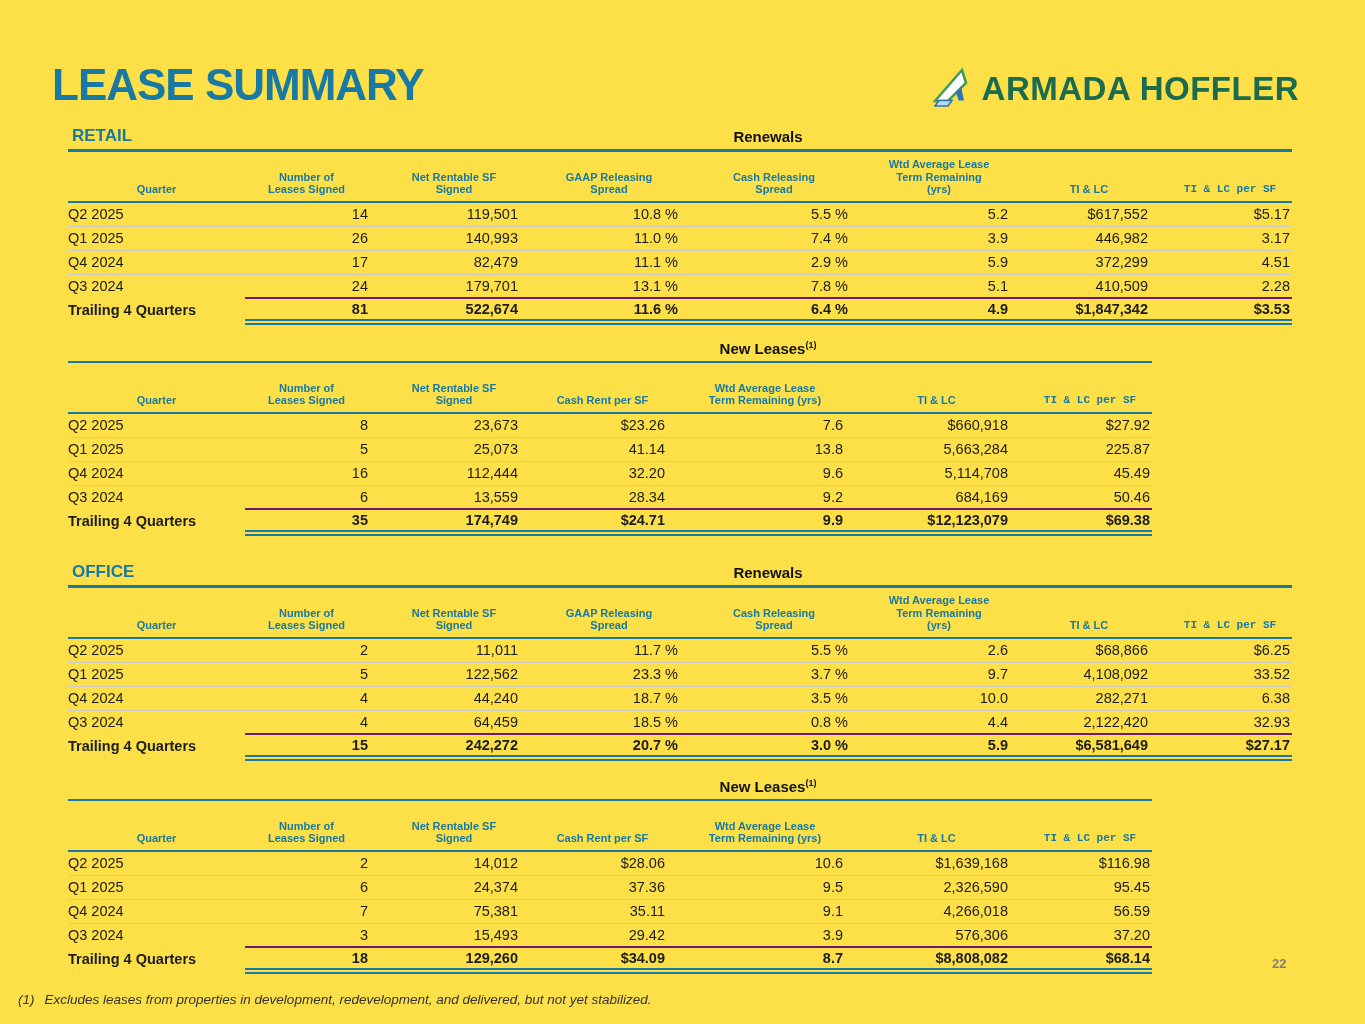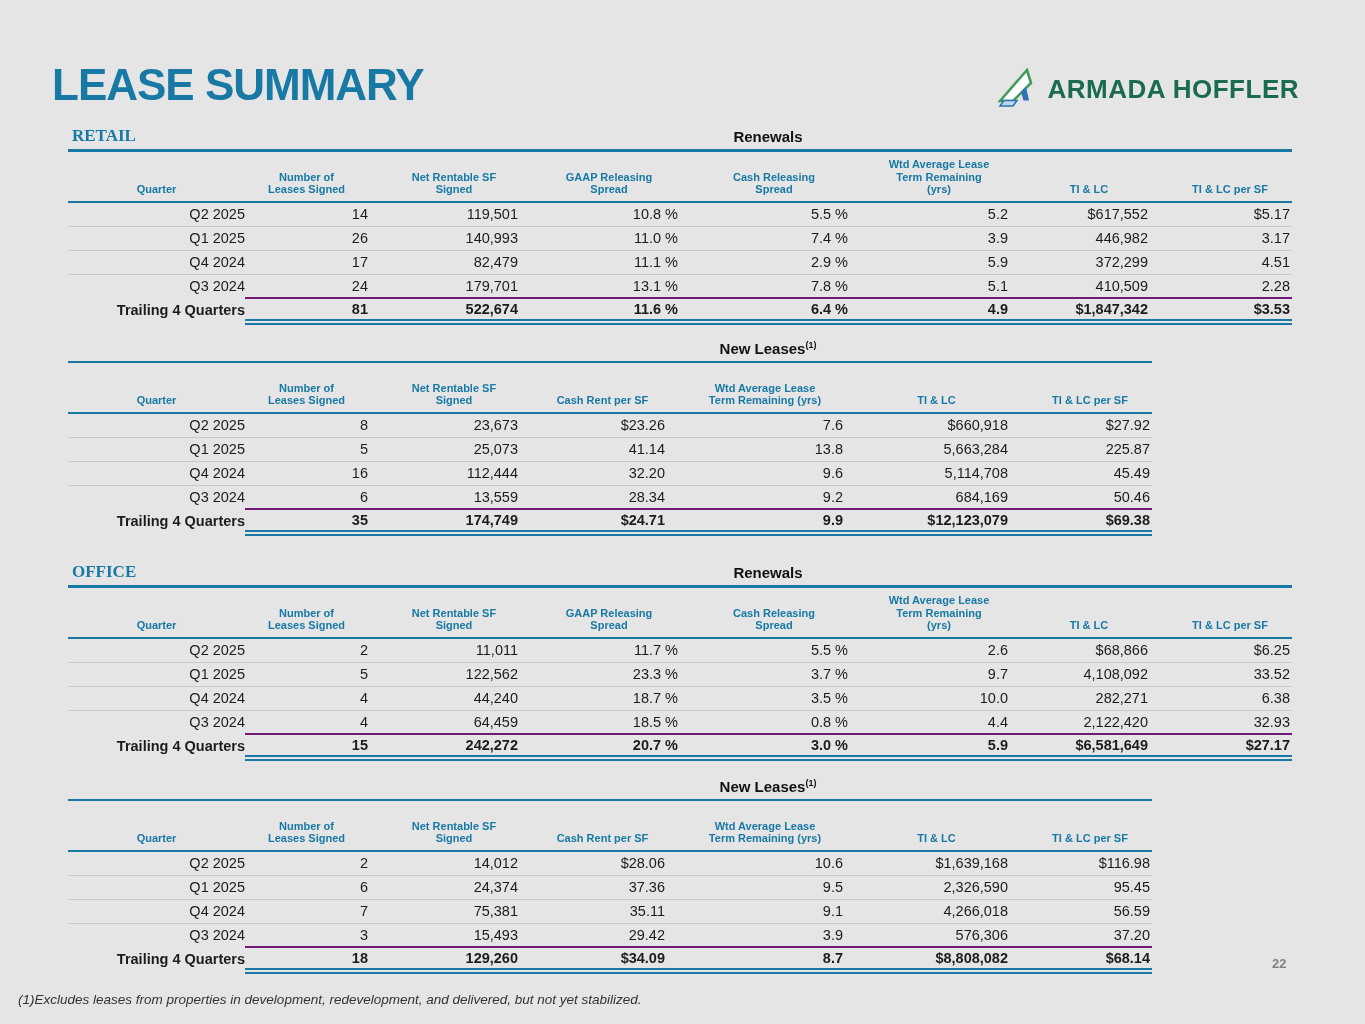--- a/index.html
+++ b/index.html
@@ -1,30 +1,30 @@
 <!DOCTYPE html>
 <html><head>
 <meta charset="utf-8">
 <style>
   * { margin:0; padding:0; box-sizing:border-box; }
   html,body { width:1365px; height:1024px; background:#ffffff;
               font-family:"Liberation Sans", sans-serif; color:#1a1a1a; overflow:hidden; }
-  .slide { position:relative; width:1365px; height:1024px; background:#e5e5e5; }
+  .slide { position:relative; width:1365px; height:1024px; background:#fde047; }
 
   
   .page-title { position:absolute; left:52px; top:60px; font-size:44px; font-weight:bold;
                 color:#1779A4; letter-spacing:-1px; }
   .logo { position:absolute; top:66px; right:66px; display:flex; align-items:center; gap:9px; }
-  .logo-text { font-size:26px; font-weight:bold; color:#1B6B4F; letter-spacing:.5px; white-space:nowrap; }
+  .logo-text { font-size:33px; font-weight:bold; color:#1B6B4F; letter-spacing:.5px; white-space:nowrap; }
 
   
   .content { position:absolute; left:68px; top:126px; width:1224px; }
 
   .section-header { position:relative; height:26px; border-bottom:3px solid #1779A4; }
-  .section-label { position:absolute; left:4px; bottom:3px; font-size:17px; font-weight:bold; color:#1779A4;font-family:Liberation Serif, serif; }
+  .section-label { position:absolute; left:4px; bottom:3px; font-size:17px; font-weight:bold; color:#1779A4; }
   .tbl-caption { position:absolute; left:700px; bottom:4px; transform:translateX(-50%);
                  font-size:15px; font-weight:bold; color:#111; white-space:nowrap; }
   .tbl-caption sup { font-size:9px; }
 
   .caption-row { position:relative; height:24px; border-bottom:2.5px solid #1779A4; }
   .caption-row.w-new { width:1084px; }
   .mt14 { margin-top:14px; } .mt26 { margin-top:26px; } .mt16 { margin-top:16px; }
 
   table { border-collapse:collapse; table-layout:fixed; }
   .tbl-renewals { width:1224px; }
@@ -34,33 +34,33 @@
   .tbl-renewals .c3{width:160px} .tbl-renewals .c4{width:170px} .tbl-renewals .c5{width:160px}
   .tbl-renewals .c6{width:140px} .tbl-renewals .c7{width:122px}
   .tbl-newleases .c0{width:177px} .tbl-newleases .c1{width:145px} .tbl-newleases .c2{width:150px}
   .tbl-newleases .c3{width:147px} .tbl-newleases .c4{width:178px} .tbl-newleases .c5{width:165px}
   .tbl-newleases .c6{width:122px}
 
   th { color:#1779A4; font-size:11px; font-weight:bold; vertical-align:bottom;
        height:50px; padding:0 22px 5px 0; text-align:center; white-space:pre-line;
        border-bottom:2px solid #1779A4; line-height:1.15; }
   th:first-child { padding-right:0; }
-  th:last-child { padding-right:2px; }
+  th:last-child { padding-right:2px;font-family:Liberation Mono, monospace; }
 
   td { font-size:14.5px; height:24px; padding:2px 22px 2px 0; text-align:right;
        white-space:nowrap; color:#1c1c1c; }
-  td:first-child { text-align:right; padding-right:0; }
+  td:first-child { text-align:left; padding-right:0; }
   td:last-child { padding-right:2px; }
   tbody tr + tr td { border-top:1px solid #c9c9c9; }
   tr.total-row td { font-weight:bold; border-top:2px solid #701a75; border-bottom:6px double #1779A4; }
   tr.total-row td:first-child { border-top:none; border-bottom:none; }
 
   
   .footnote { position:absolute; left:18px; top:992px; font-size:13.5px; font-style:italic; color:#333; }
-  .footnote .fn-text { }
+  .footnote .fn-text { margin-left:10px; }
   .page-number { position:absolute; left:1272px; top:956px; font-size:13px; font-weight:bold; color:#7F7F7F; }
 </style>
 </head>
 <body>
 
 <div class="slide">
 
   <div class="page-title">LEASE SUMMARY</div>
 
   <div class="logo">

